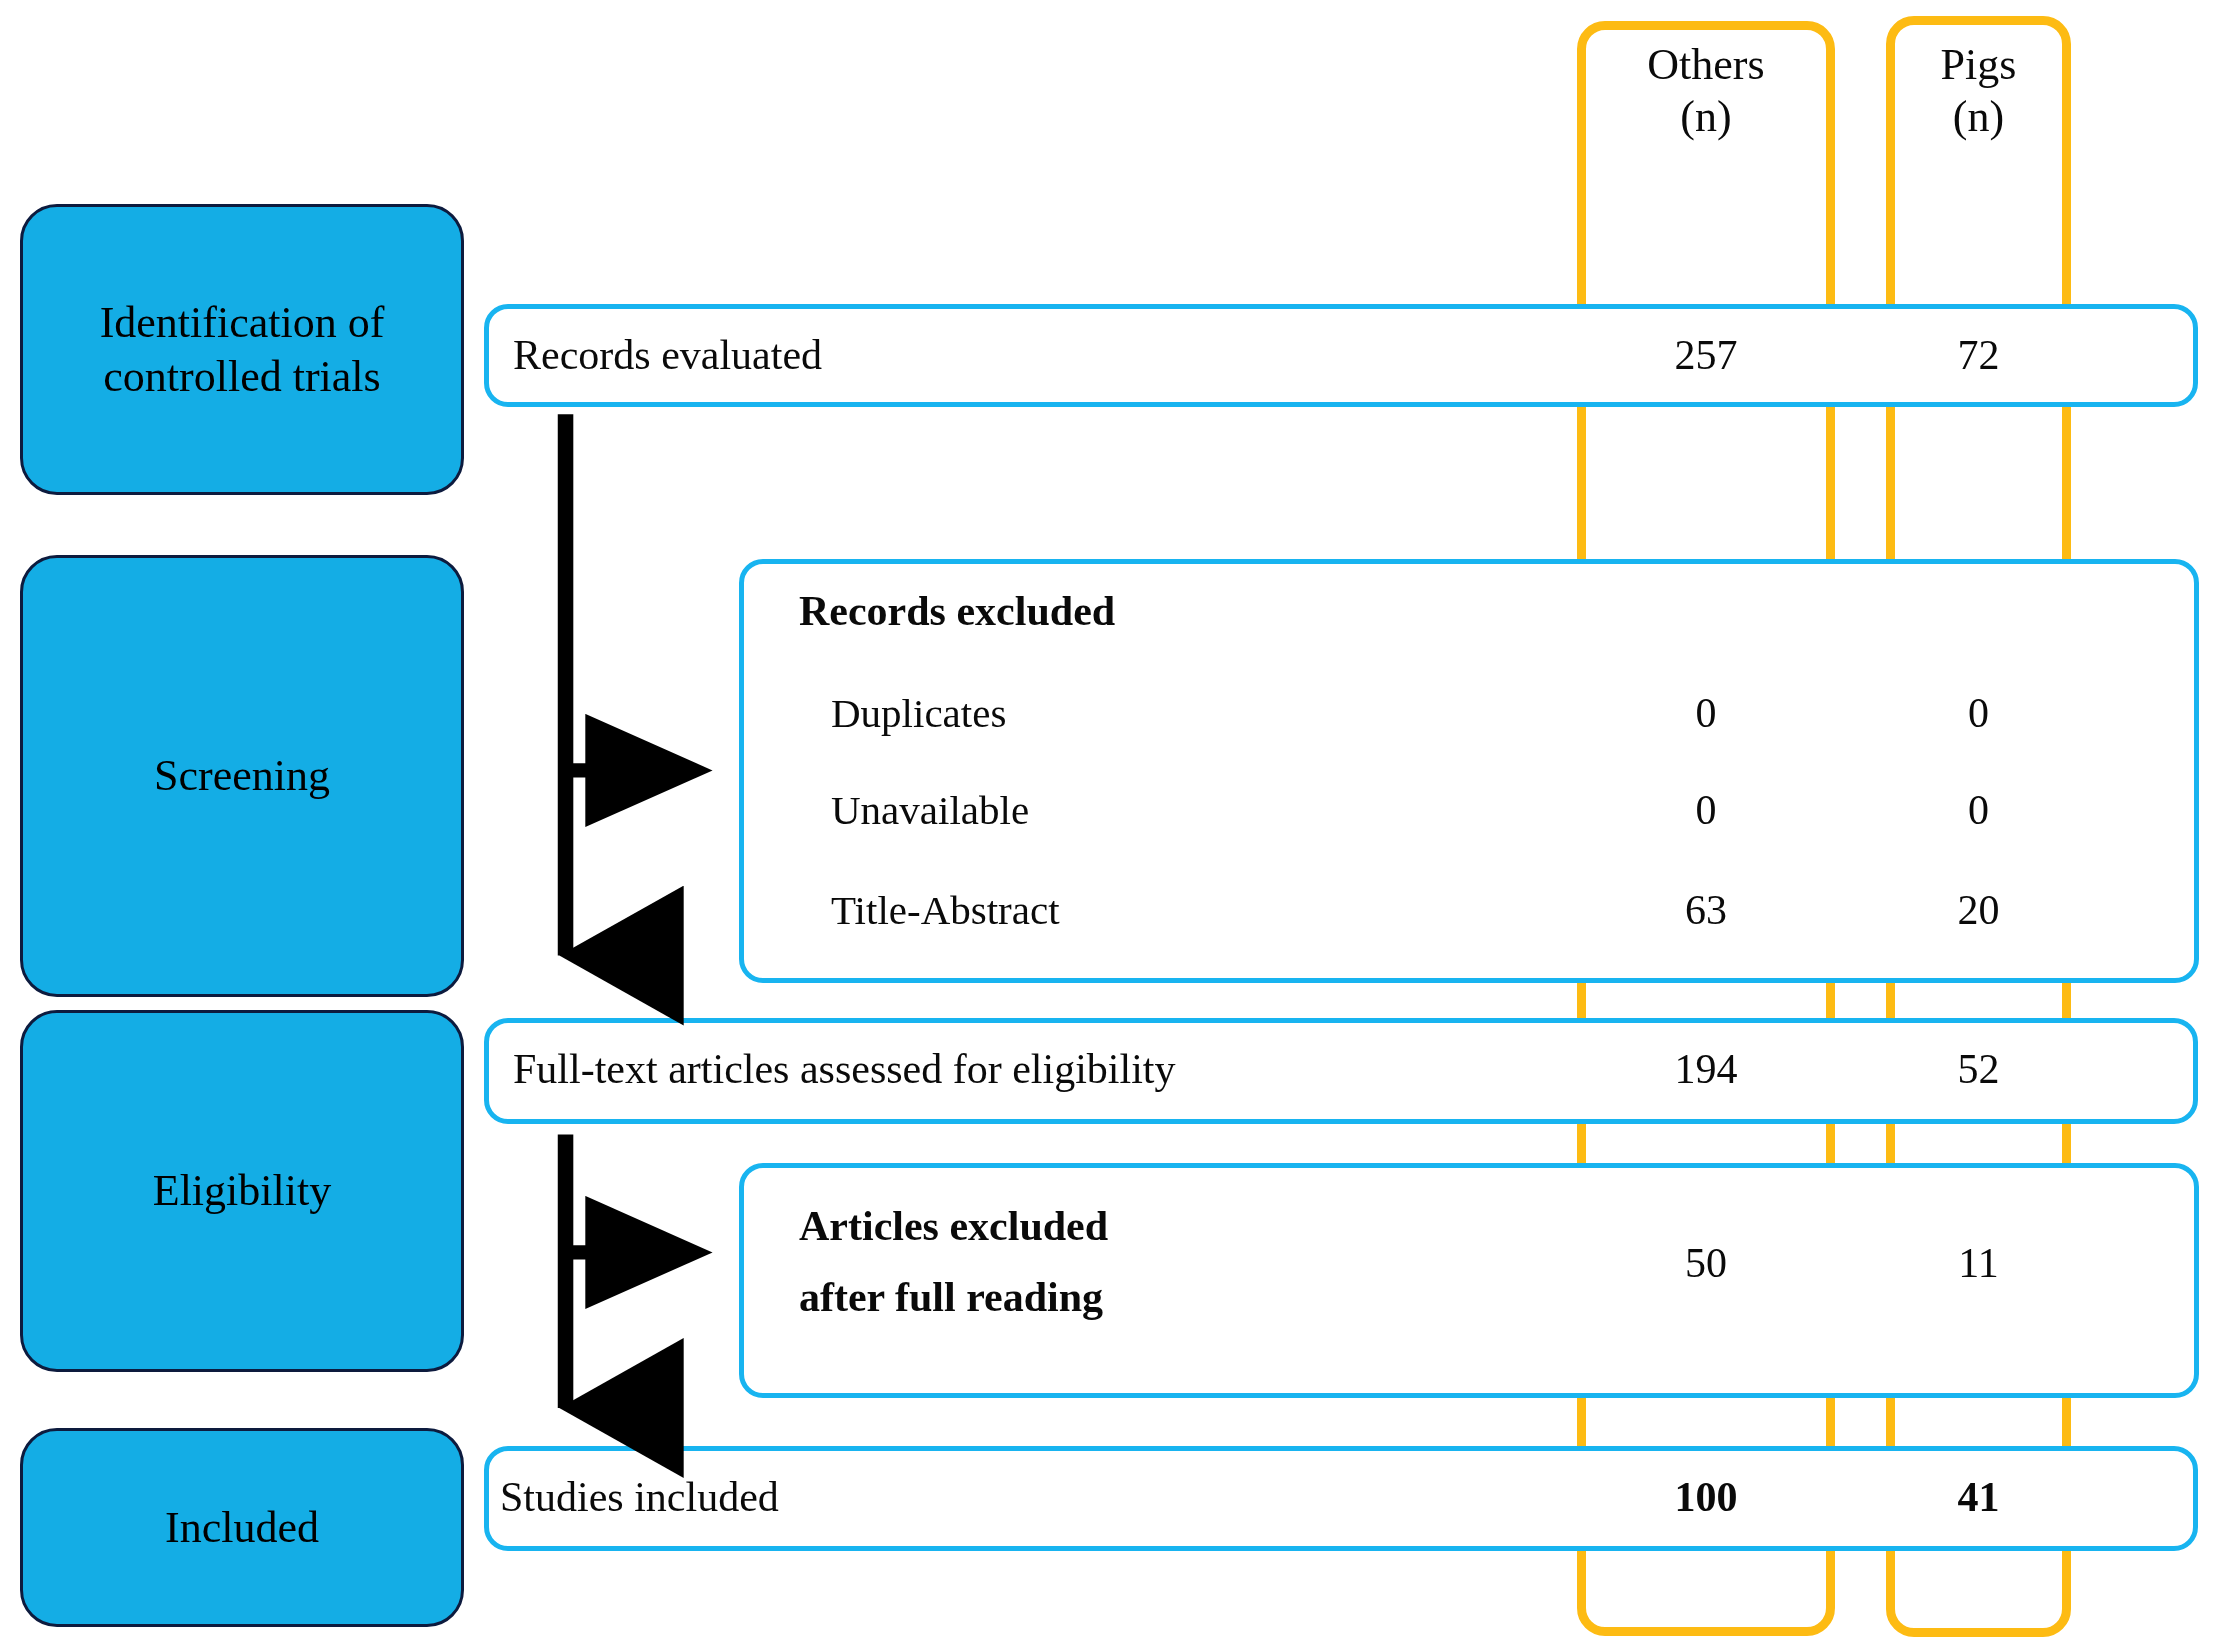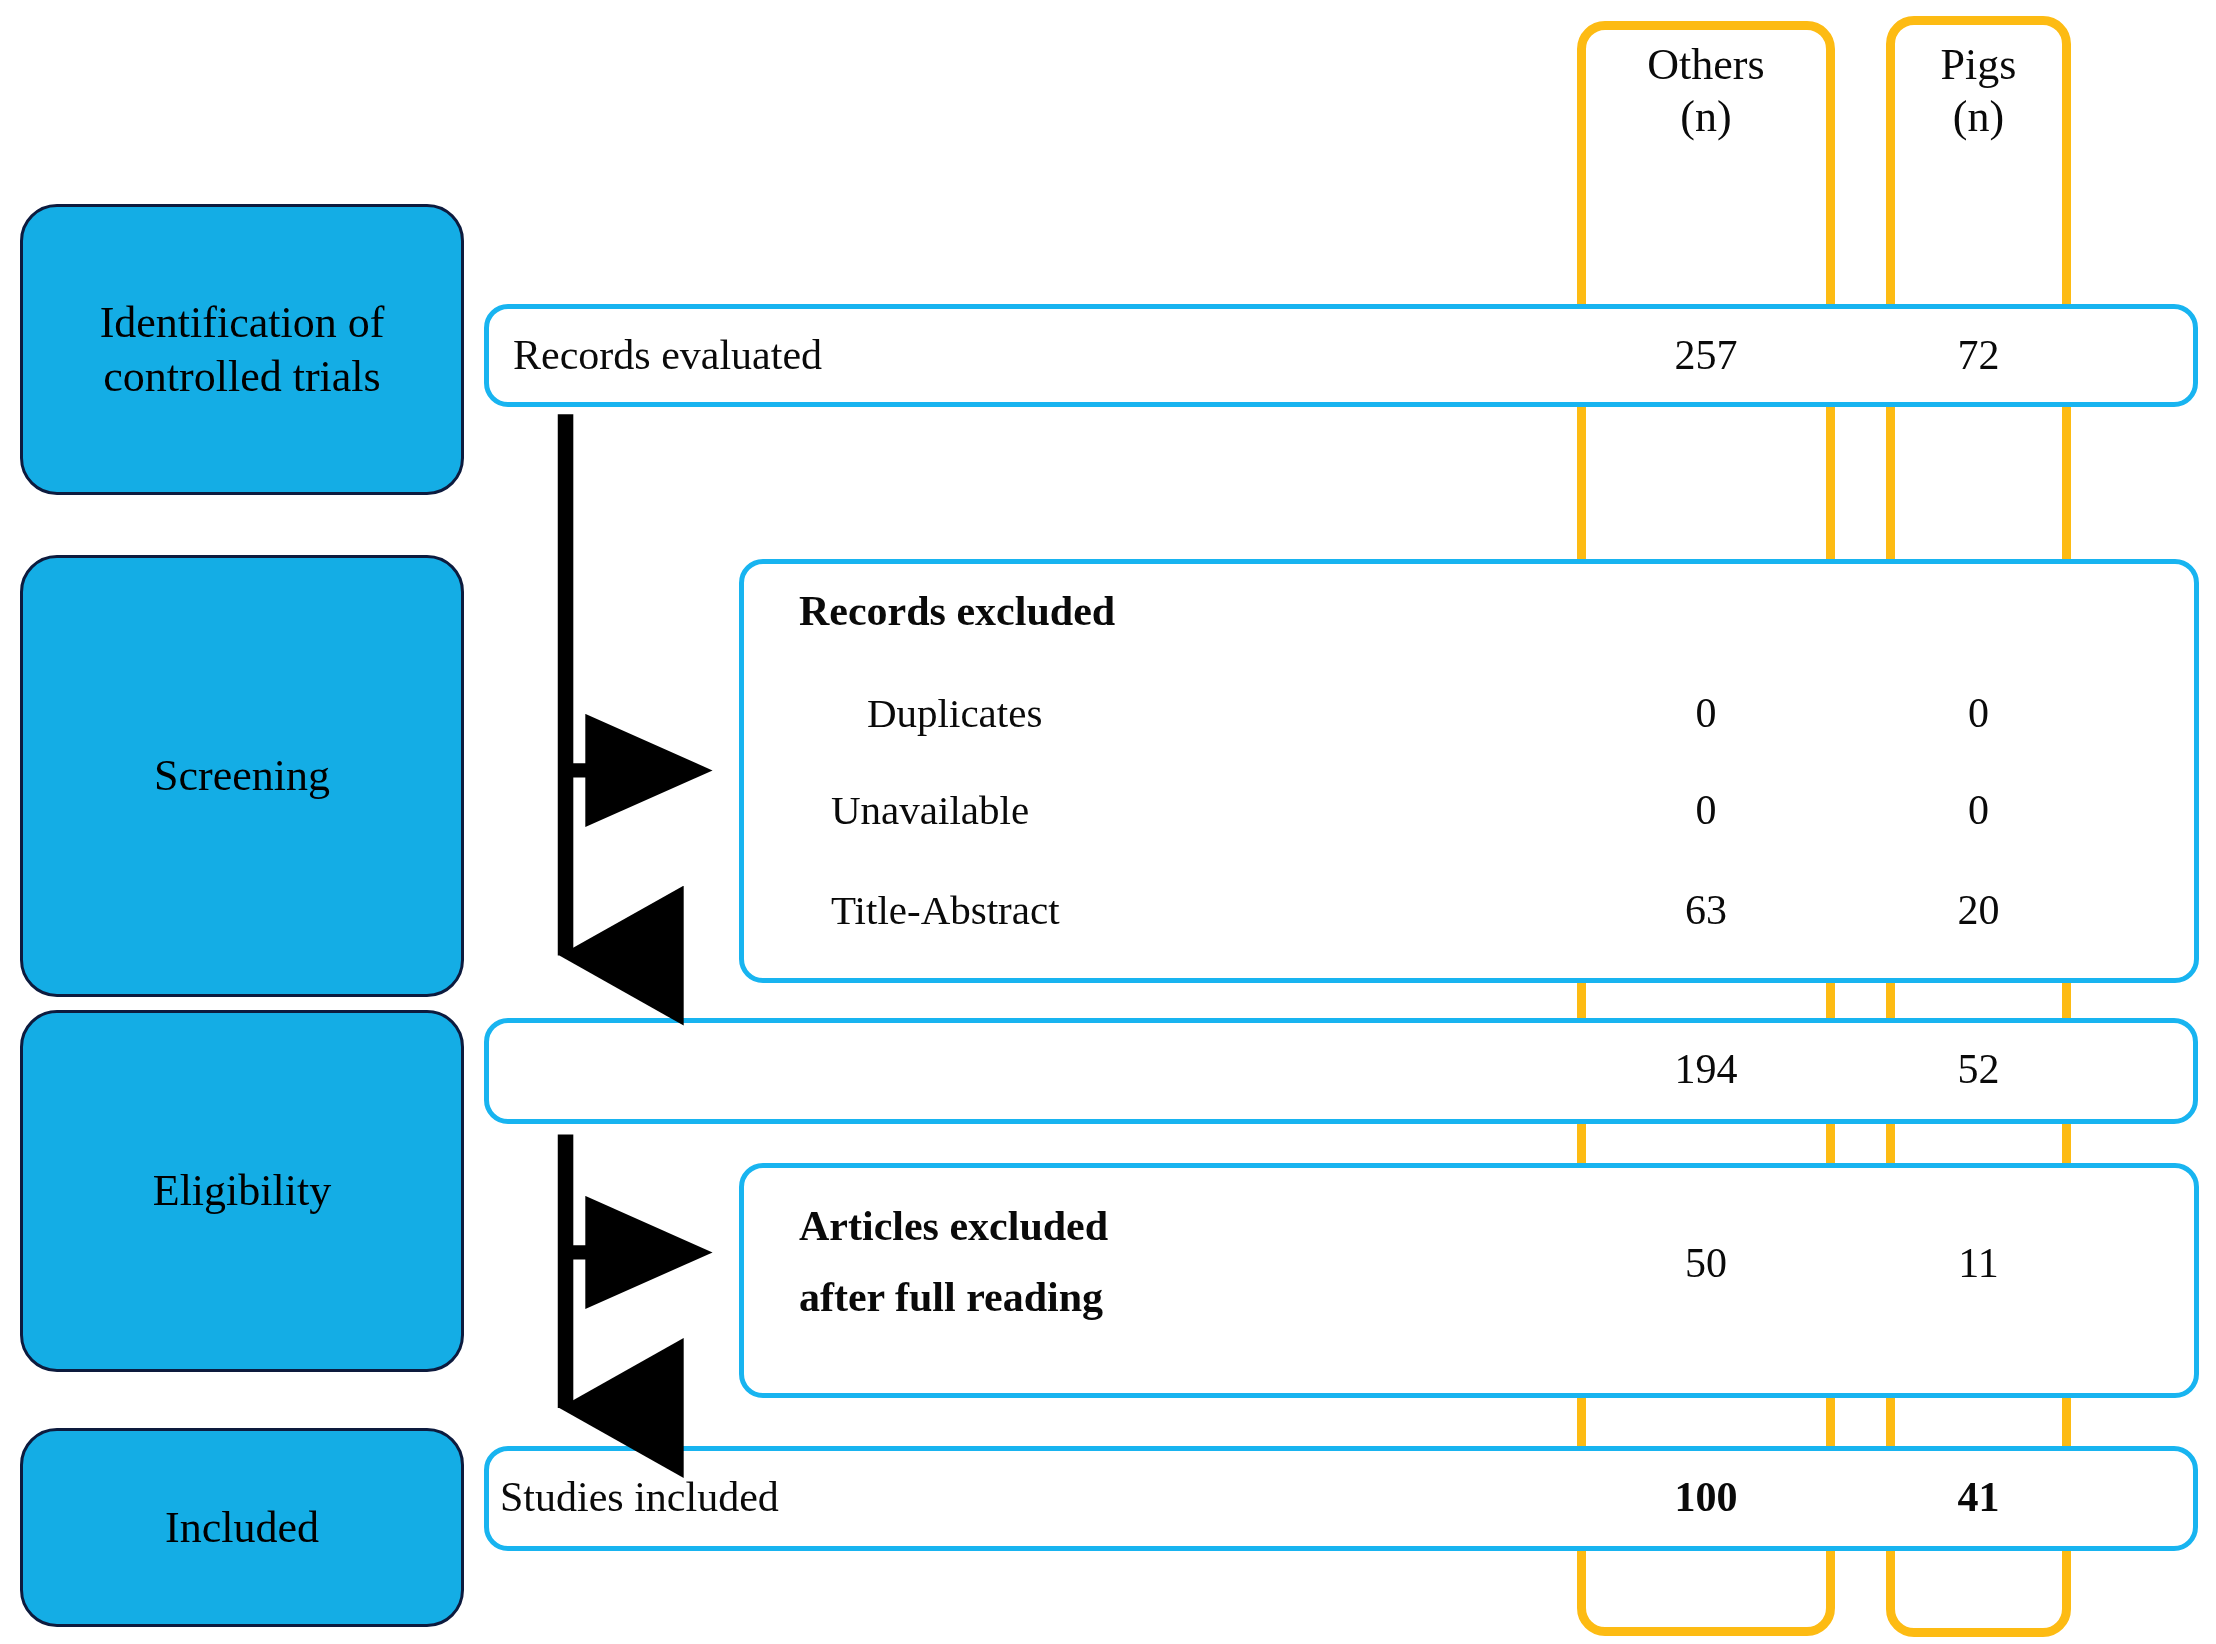--- a/index.html
+++ b/index.html
@@ -99,33 +99,34 @@
   <div class="stage-box" style="left:20px;top:1428px;width:444px;height:199px;">Included</div>
 
   <div class="row-box" style="left:484px;top:304px;width:1714px;height:103px;"></div>
   <div class="row-label" style="left:513px;top:331px;">Records evaluated</div>
   <div class="num" style="left:1584px;top:331px;width:244px;">257</div>
   <div class="num" style="left:1893px;top:331px;width:171px;">72</div>
 
   <div class="row-box" style="left:739px;top:559px;width:1460px;height:424px;"></div>
   <div class="row-label bold" style="left:799px;top:587px;">Records excluded</div>
 
-  <div class="sub-label" style="left:831px;top:689px;margin-left:36px;">Duplicates</div>
+  <div class="sub-label" style="left:831px;top:689px;">Duplicates</div>
   <div class="num" style="left:1584px;top:689px;width:244px;">0</div>
   <div class="num" style="left:1893px;top:689px;width:171px;">0</div>
 
   <div class="sub-label" style="left:831px;top:786px;">Unavailable</div>
   <div class="num" style="left:1584px;top:786px;width:244px;">0</div>
   <div class="num" style="left:1893px;top:786px;width:171px;">0</div>
 
   <div class="sub-label" style="left:831px;top:886px;">Title-Abstract</div>
   <div class="num" style="left:1584px;top:886px;width:244px;">63</div>
   <div class="num" style="left:1893px;top:886px;width:171px;">20</div>
 
   <div class="row-box" style="left:484px;top:1018px;width:1714px;height:106px;"></div>
+  <div class="row-label" style="left:513px;top:1045px;">Full-text articles assessed for eligibility</div>
   <div class="num" style="left:1584px;top:1045px;width:244px;">194</div>
   <div class="num" style="left:1893px;top:1045px;width:171px;">52</div>
 
   <div class="row-box" style="left:739px;top:1163px;width:1460px;height:235px;"></div>
   <div class="row-label bold" style="left:799px;top:1202px;">Articles excluded</div>
   <div class="row-label bold" style="left:799px;top:1273px;">after full reading</div>
   <div class="num" style="left:1584px;top:1239px;width:244px;">50</div>
   <div class="num" style="left:1893px;top:1239px;width:171px;">11</div>
 
   <div class="row-box" style="left:484px;top:1446px;width:1714px;height:105px;"></div>

